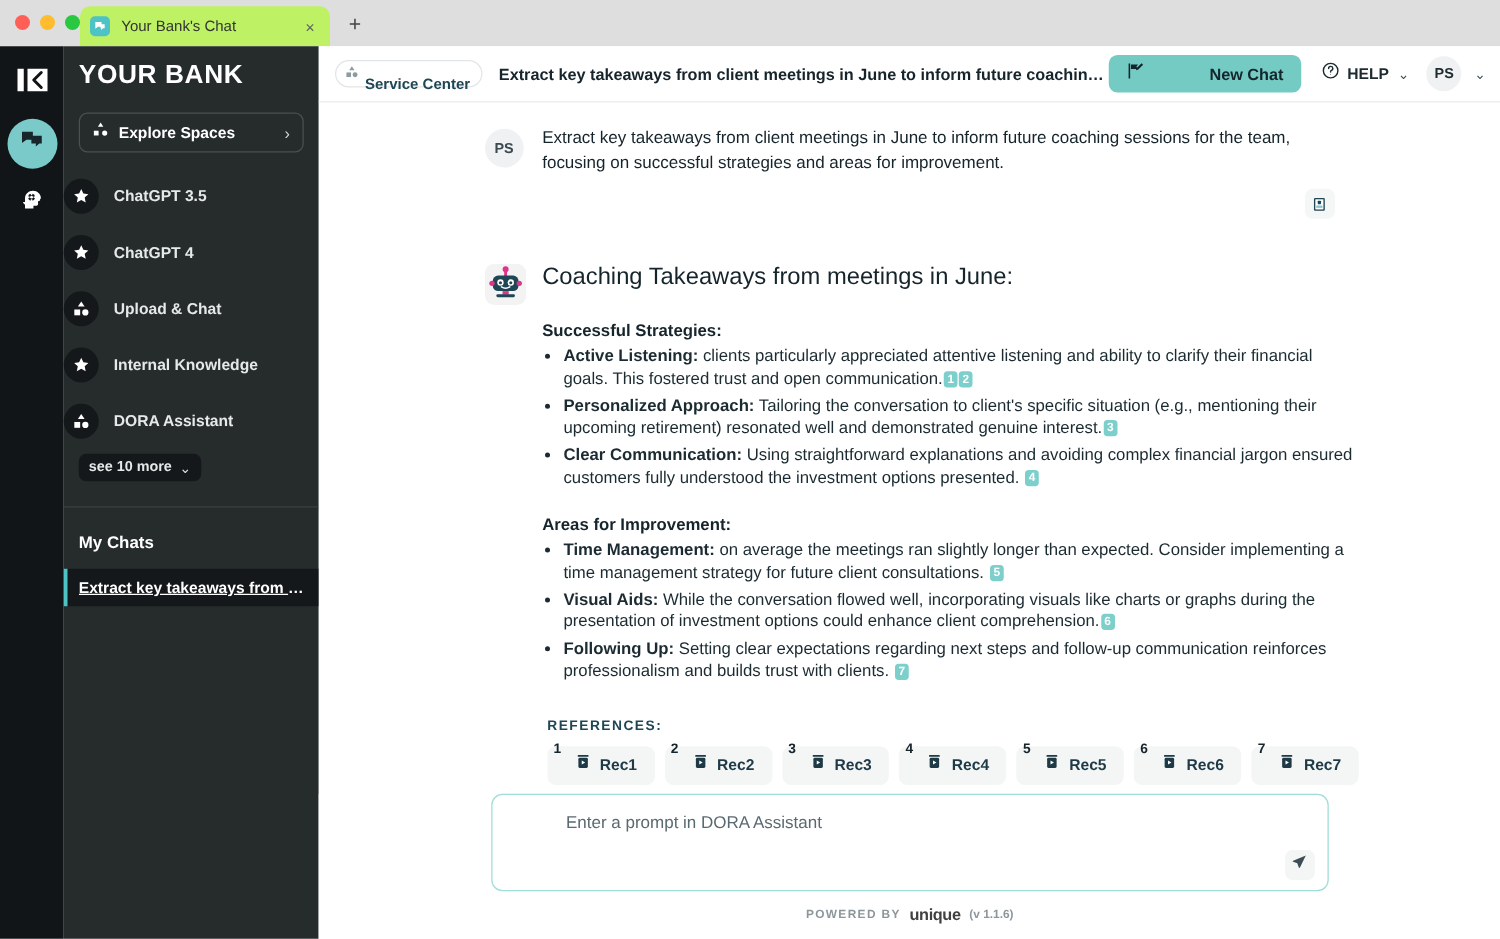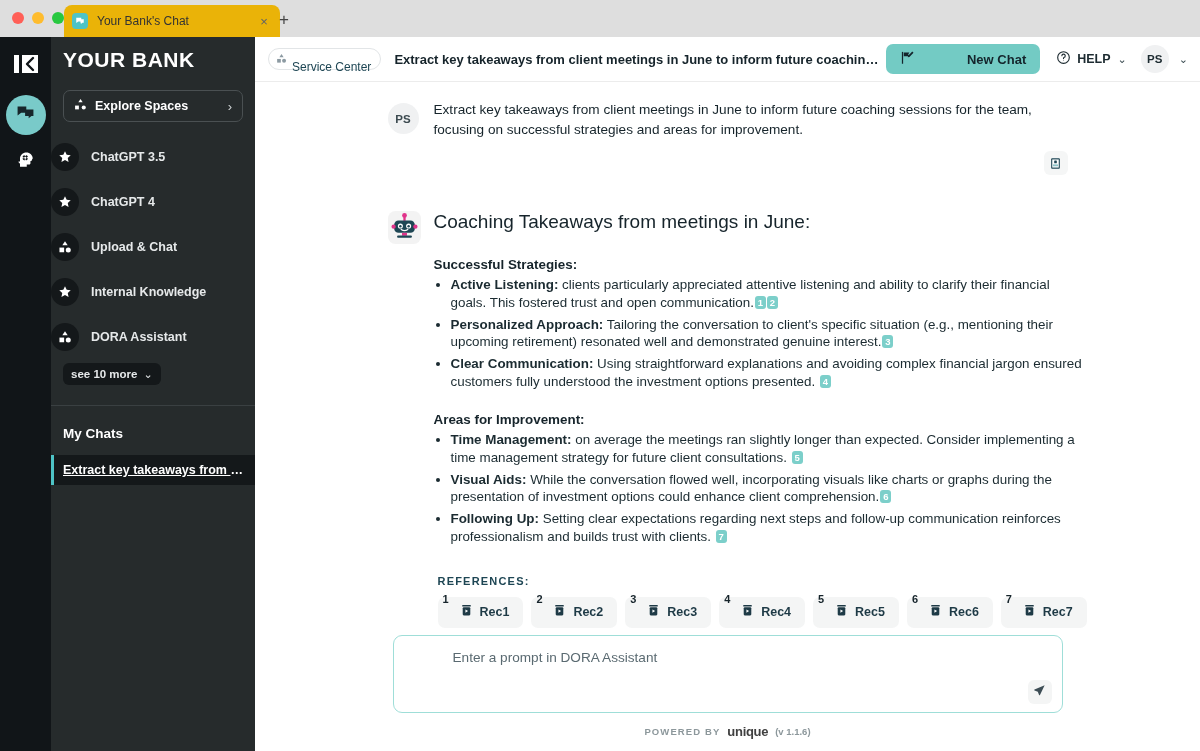--- a/index.html
+++ b/index.html
@@ -17,22 +17,22 @@
     background: #dedede;
   }
   .traffic { position: absolute; top: 12px; left: 12px; display: flex; gap: 8px; }
   .dot { width: 12px; height: 12px; border-radius: 50%; }
   .dot.red { background: #ff5f57; }
   .dot.yellow { background: #febc2e; }
   .dot.green { background: #28c840; }
 
   .tab {
     position: absolute; left: 64px; top: 5px;
-    width: 216px; height: 32px;
-    background: #eab308;
+    width: 200px; height: 32px;
+    background: #bef264;
     border-radius: 8px 8px 0 0;
     display: flex; align-items: center;
     padding: 0 8px;
   }
   .tab-favicon {
     width: 16px; height: 16px; border-radius: 4px;
     background: #4ec3c6;
     display: flex; align-items: center; justify-content: center;
     flex: 0 0 auto;
   }
@@ -173,21 +173,21 @@
     padding: 0 12px 0 13px;
   }
   .svc-badge {
     height: 22px;
     border: 1px solid #e2e5e7;
     border-radius: 11px;
     display: inline-flex; align-items: center;
     padding: 0 9px 0 7px;
     flex: 0 0 auto;
   }
-  .svc-badge-label { color: #1e4654; font-size: 12px; font-weight: 400; margin-left: 5px; margin-top: 16px; }
+  .svc-badge-label { color: #1e4654; font-size: 12px; font-weight: 700; margin-left: 5px; margin-top: 16px; }
   .topbar-title {
     margin-left: 13px;
     color: #16242b; font-size: 13px; font-weight: 700;
     white-space: nowrap; overflow: hidden; text-overflow: ellipsis;
     flex: 1 1 auto;
   }
   .newchat-btn {
     height: 30px; border-radius: 7px;
     background: #73cbc4;
     display: inline-flex; align-items: center;

